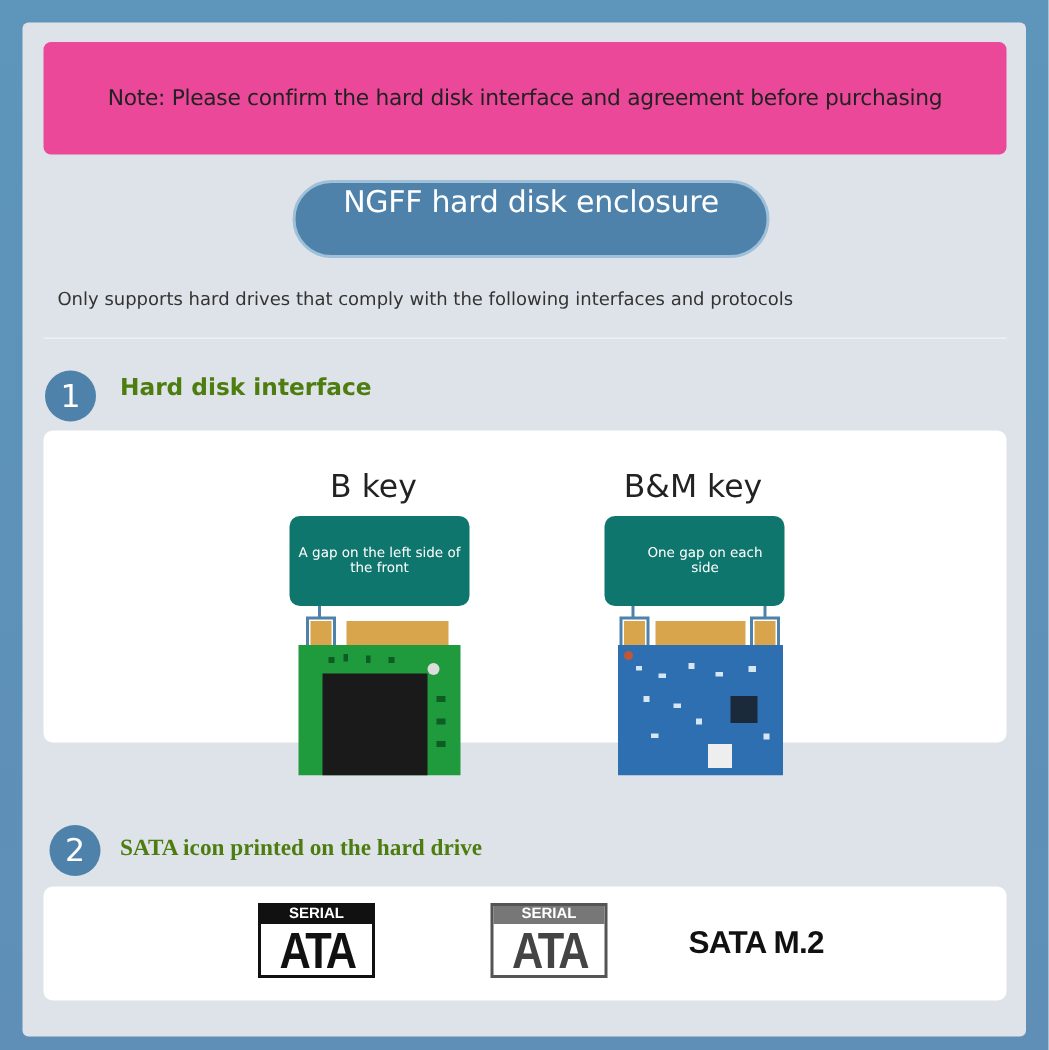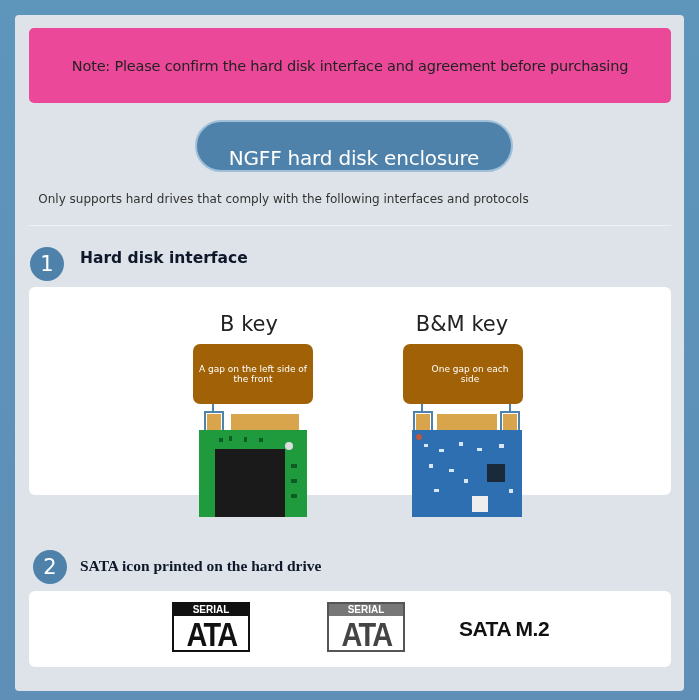--- a/index.html
+++ b/index.html
@@ -15,44 +15,44 @@
   }
   .note-box {
     position: absolute; left: 29px; top: 28px; width: 642px; height: 75px;
     background: #ec4899; border-radius: 5px;
     display: flex; align-items: center; justify-content: center;
   }
   .note-text { font-size: 14.5px; color: #222; letter-spacing: -0.2px; }
   .pill {
     position: absolute; left: 195px; top: 120px; width: 318px; height: 52px;
     background: #4e82aa; border-radius: 26px; border: 2px solid #9fc0d8;
-    display: flex; align-items: flex-end; justify-content: center;
+    display: flex; align-items: flex-start; justify-content: center;
   }
   .pill-text { color: #fff; font-size: 20px; letter-spacing: -0.2px; }
   .subtitle {
     position: absolute; left: 0; top: 192px; width: 567px; text-align: center;
     font-size: 12px; color: #333;
   }
   .divider {
     position: absolute; left: 29px; top: 225px; width: 642px; height: 1px; background: #eef1f3;
   }
   .step-num {
     position: absolute; width: 34px; height: 34px; border-radius: 50%;
     background: #4e82aa; color: #fff; font-size: 21px;
     display: flex; align-items: center; justify-content: center;
   }
   .step-label {
-    position: absolute; font-size: 15.5px; font-weight: bold; color: #0f172a;
+    position: absolute; font-size: 15.5px; font-weight: bold; color: #4d7c0f;
   }
   .card {
     position: absolute; left: 29px; background: #fff; border-radius: 6px;
   }
   .key-title { position: absolute; font-size: 21px; color: #222; text-align: center; width: 140px; }
   .callout {
-    position: absolute; background: #a16207; border-radius: 7px;
+    position: absolute; background: #0f766e; border-radius: 7px;
     color: #fff; font-size: 9px; text-align: center; line-height: 10px;
     display: flex; align-items: center; justify-content: center; padding: 0 6px;
   }
   .pcb { position: absolute; }
   .logo-box {
     position: absolute; border: 2px solid #111; width: 78px; height: 50px;
     display: flex; flex-direction: column; align-items: center; background: #fff;
   }
   .logo-top {
     width: 100%; background: #111; color: #fff; font-weight: bold; font-size: 10px;

